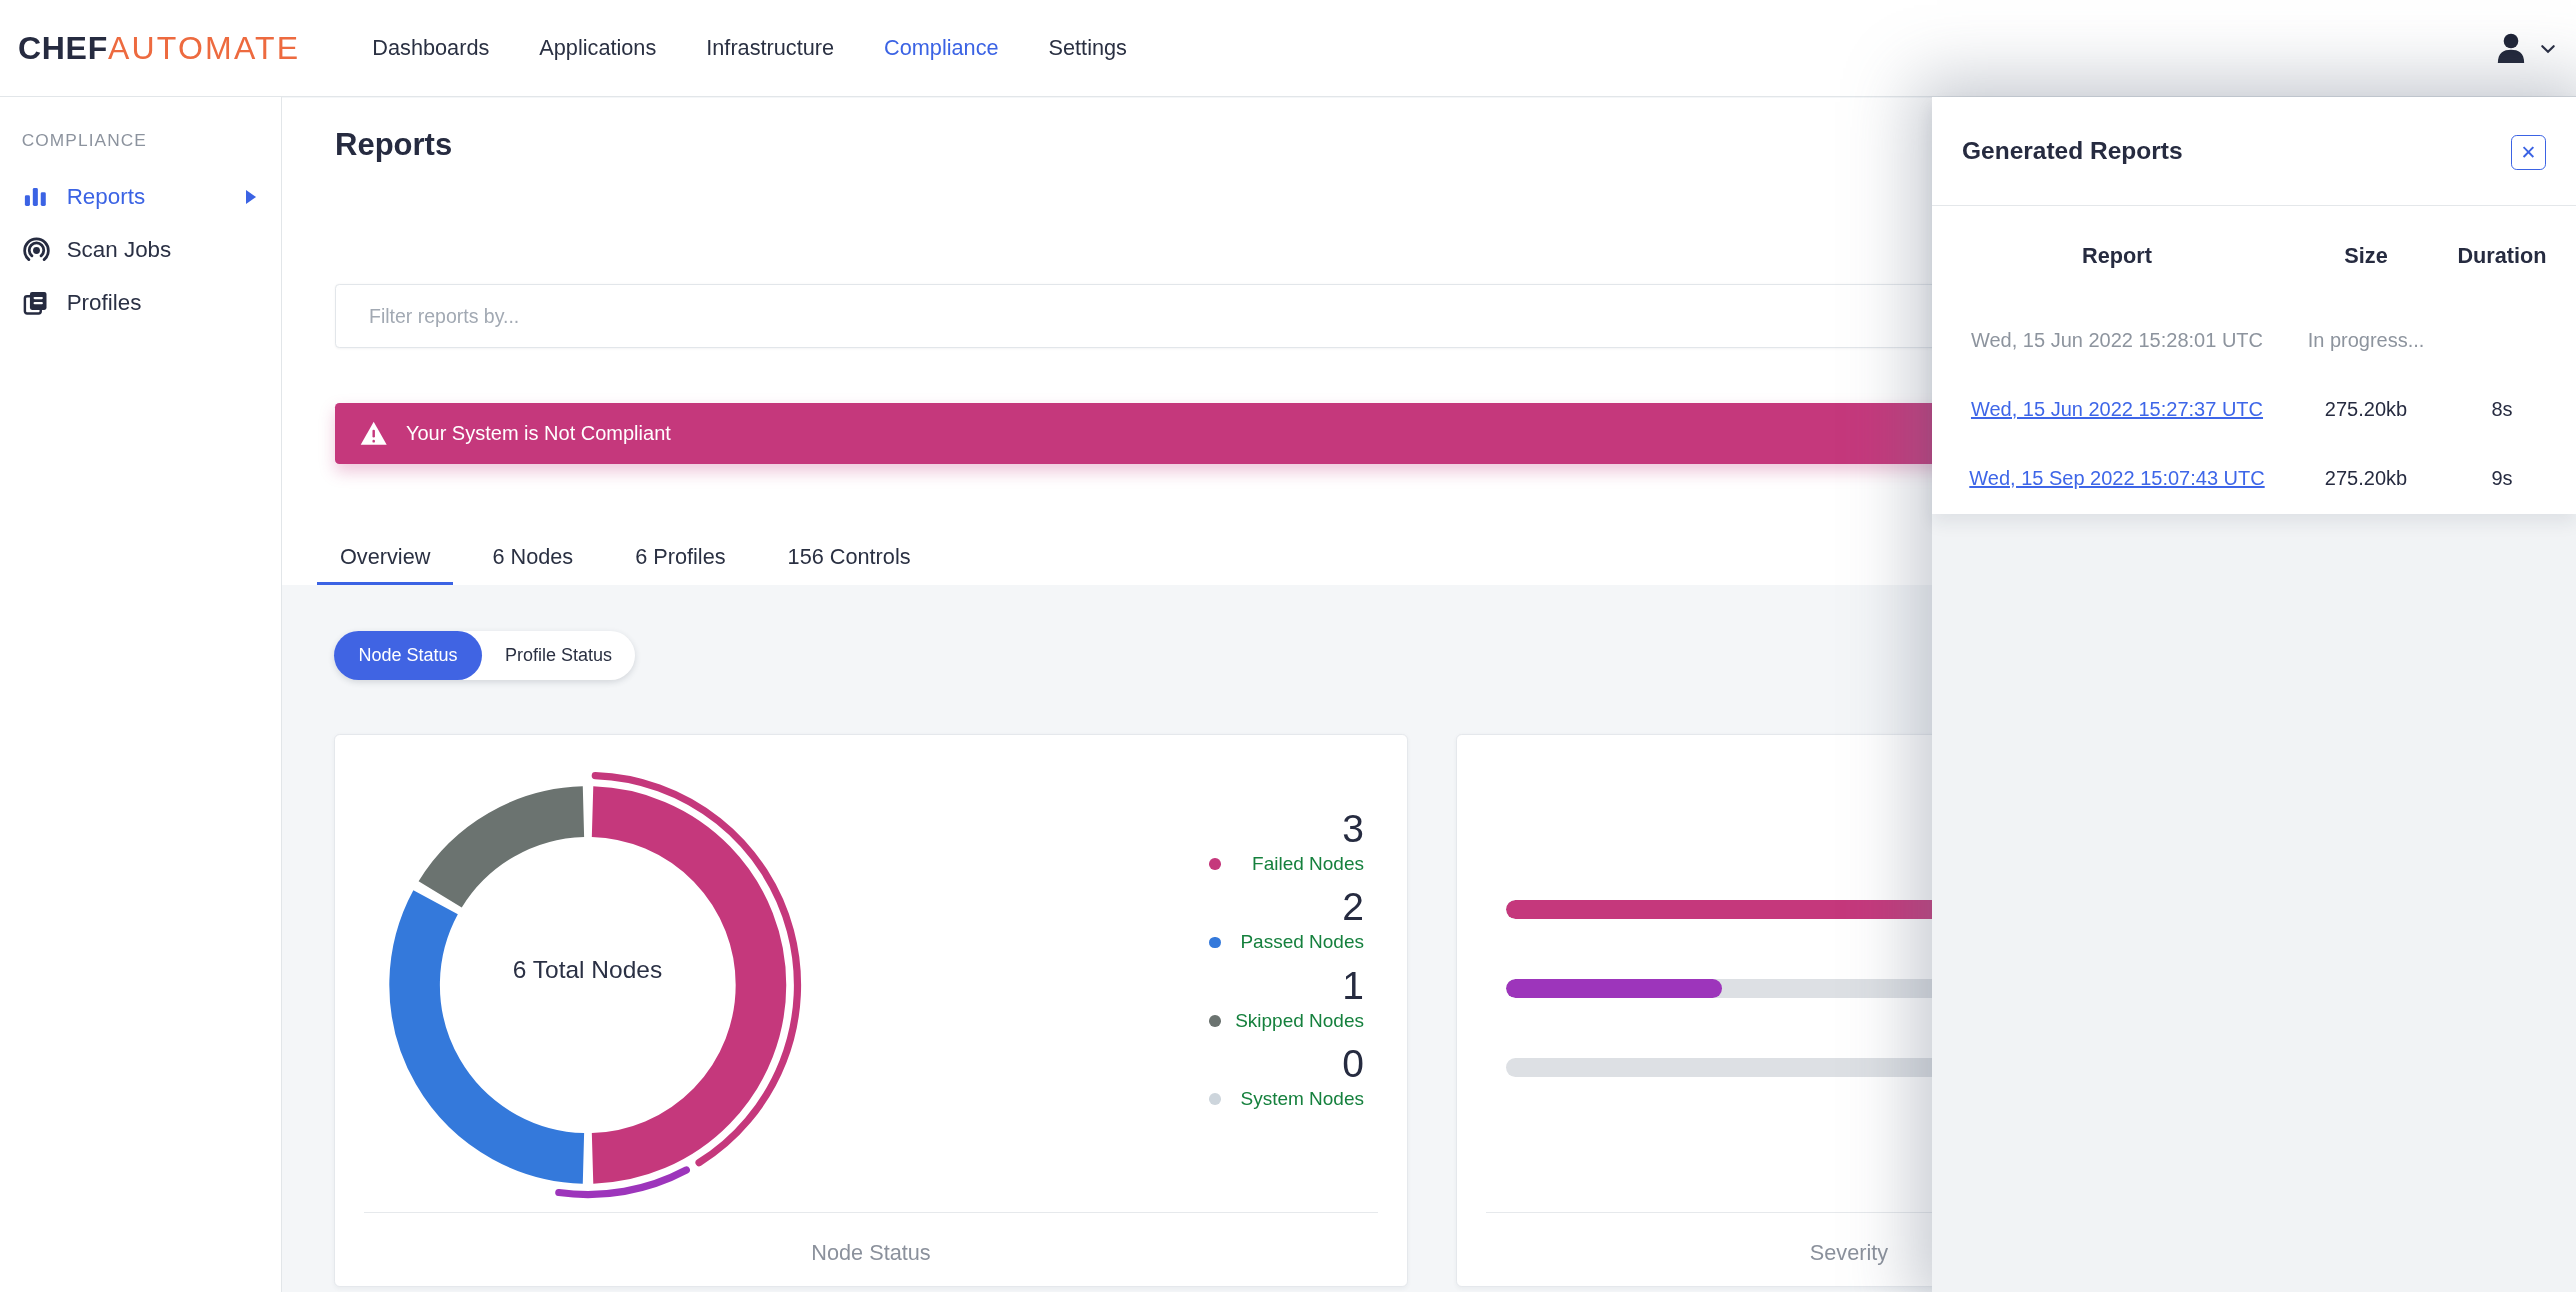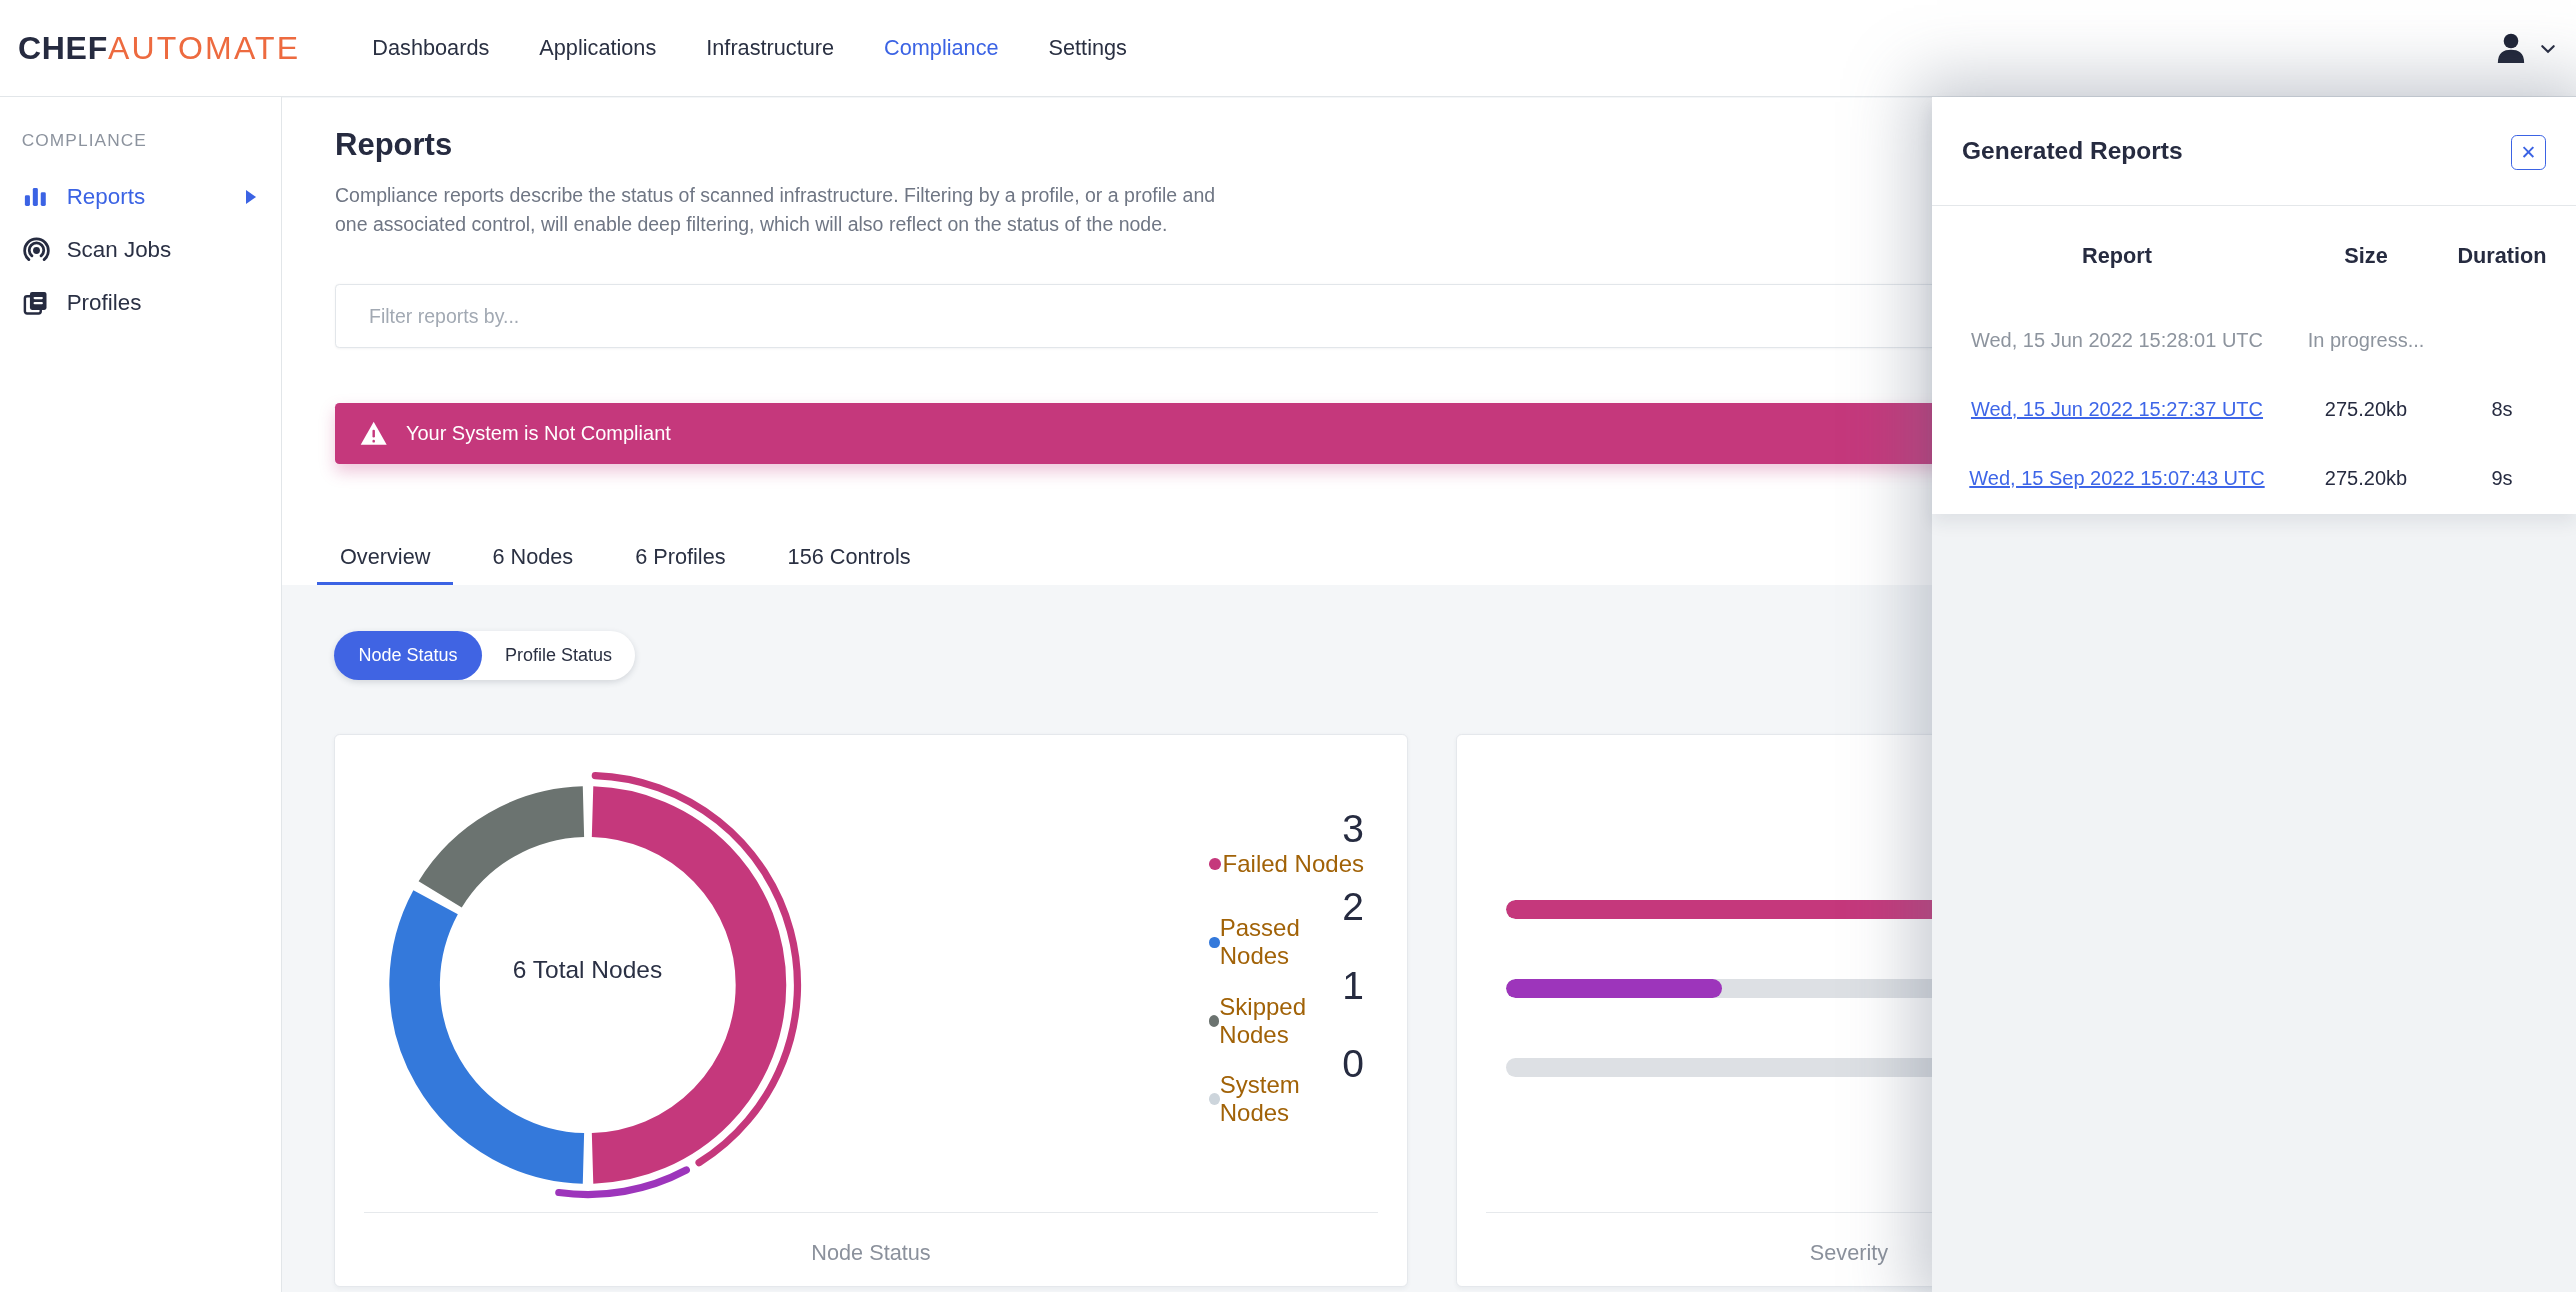--- a/index.html
+++ b/index.html
@@ -62,21 +62,21 @@
   .card-footer { position:absolute; left:0; right:0; top:505px; text-align:center; font-size:21.7px; color:#8B919C; }
 
   #donut-svg { position:absolute; left:29px; top:26px; width:448px; height:448px; }
   .donut-center { position:absolute; left:108px; top:221px; width:289px; text-align:center; font-size:24.5px; color:#2A3044; }
 
   .legend { position:absolute; right:43px; top:74px; width:155px; }
   .legend-item { margin-bottom:12.3px; }
   .legend-value { text-align:right; font-size:39px; line-height:40px; color:#262B40; }
   .legend-row { display:flex; justify-content:space-between; align-items:center; margin-top:4.3px; height:21.7px; }
   .legend-dot { width:11.6px; height:11.6px; border-radius:50%; }
-  .legend-label { font-size:24px; color:#a16207; }
+  .legend-label { font-size:19px; color:#15803d; }
 
   .bars { position:absolute; left:49px; top:0; width:687px; height:100%; }
   .bar-track { position:absolute; height:19px; width:100%; border-radius:9.4px; background:#DDE0E4; overflow:hidden; }
   .bar-fill { position:absolute; left:0; top:0; height:19px; border-radius:9.4px; }
   .bar-0 { top:165px; } .bar-1 { top:244px; } .bar-2 { top:323px; }
 
   
   .drawer { position:absolute; right:0; top:97px; width:644px; height:1195px; background:#F1F3F5; z-index:50;
             box-shadow:0 0 65px 18px rgba(105,115,135,0.38); }
   .drawer-card { position:absolute; left:0; top:0; width:644px; height:417px; background:#FFFFFF;
@@ -154,22 +154,20 @@
           <rect x="16" y="11" width="13" height="3.2" rx="1.6" fill="#FFFFFF"></rect>
           <rect x="16" y="18" width="13" height="3.2" rx="1.6" fill="#FFFFFF"></rect>
         </svg>
       </span>
       <span class="s-label">Profiles</span>
     </div>
   </div>
 
   <div class="header-band">
     <div class="page-title">Reports</div>
-    <div class="page-desc">Compliance reports describe the status of scanned infrastructure. Filtering by a profile, or a profile and
-one associated control, will enable deep filtering, which will also reflect on the status of the node.</div>
     <input class="filter-input" type="text" placeholder="Filter reports by..." style="">
     <div class="banner">
       <svg class="warn" width="27.4" height="24.5" viewBox="0 0 38 34">
         <path d="M19 1 L37 33 H1 Z" fill="#FFFFFF"></path>
         <rect x="17.3" y="12" width="3.4" height="11" rx="1.7" fill="#C5387C"></rect>
         <rect x="17.3" y="26" width="3.4" height="4" rx="1.7" fill="#C5387C"></rect>
       </svg>
       <span class="banner-text">Your System is Not Compliant</span>
     </div>
     <div class="tabs">

